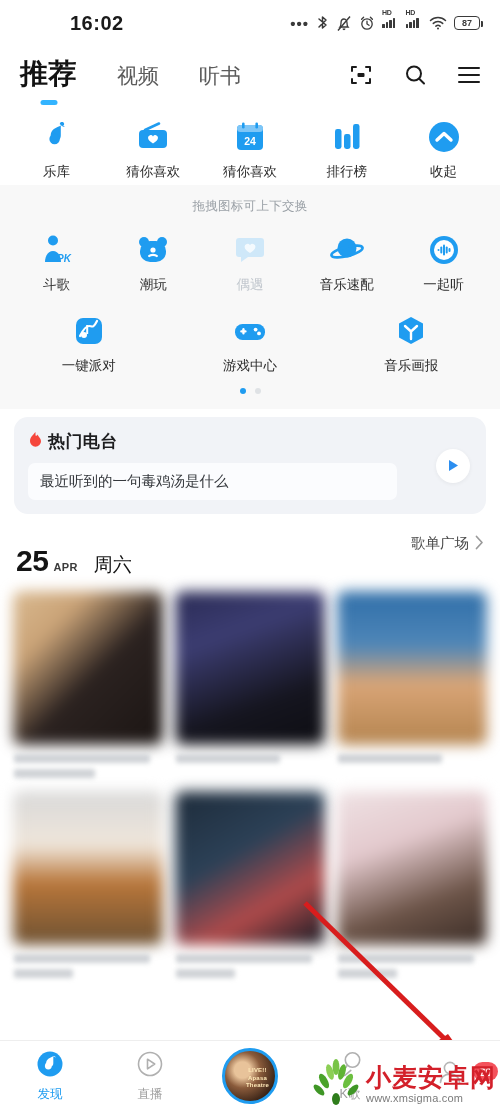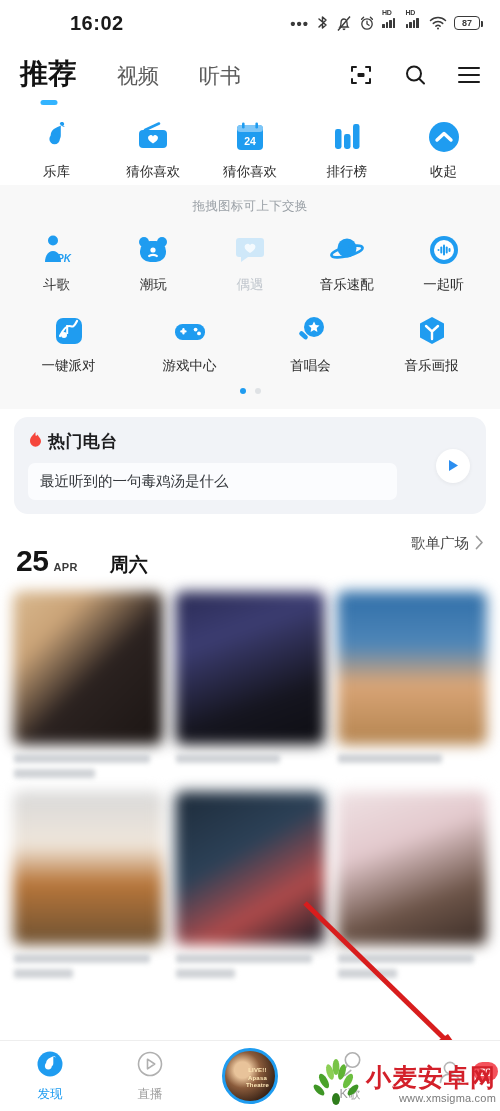--- a/index.html
+++ b/index.html
@@ -113,21 +113,21 @@
     box-shadow: 0 1px 4px rgba(0,0,0,.06);
   }
 
   
   .date-row {
     display:flex; align-items:baseline; padding: 30px 16px 12px;
     position:relative;
   }
   .date-num { font-size: 30px; font-weight: 700; color:#141414; letter-spacing:-.5px; }
   .date-mon { font-size: 11px; font-weight: 700; color:#3b3b3b; margin-left: 5px; letter-spacing:.4px;}
-  .date-day { font-size: 19px; font-weight: 700; color:#141414; margin-left: 32px; }
+  .date-day { font-size: 19px; font-weight: 400; color:#141414; margin-left: 16px; }
   .date-link {
     position:absolute; right: 16px; top: 20px;
     display:flex; align-items:center; gap:6px;
     font-size: 14.5px; color:#4a4a4a;
   }
 
   
   .cards { padding: 0 12px; }
   .card-row { display:flex; gap: 10px; margin-bottom: 6px; }
   .card { flex:1; }
@@ -173,21 +173,21 @@
     display:flex; align-items:center; justify-content:center; padding: 0 6px;
   }
 
   
   .watermark {
     position:absolute; right: 4px; bottom: 2px;
     display:flex; align-items:center; gap:4px;
   }
   .wm-text { display:flex; flex-direction:column; line-height:1; }
   .wm-cn { font-size: 25px; font-weight:800; color:#d3202a; letter-spacing:1px; }
-  .wm-en { font-size: 11px; color:#7a7a7a; letter-spacing:.2px; margin-top:3px; text-align:right;}
+  .wm-en { font-size: 11px; color:#7a7a7a; letter-spacing:.2px; margin-top:3px; text-align:left;}
 </style>
 </head>
 <body>
 
 <div id="app">
 
   <div class="statusbar">
     <div class="status-time">16:02</div>
     <div class="status-icons">
       <span class="sic dots3">•••</span>
@@ -404,30 +404,20 @@
         <span class="glyph">
           <svg width="34" height="34" viewBox="0 0 34 34">
             <rect x="2" y="10" width="30" height="16" rx="7.5" fill="#1f9cf0"></rect>
             <rect x="7.2" y="16.2" width="6.4" height="2.3" rx="1.1" fill="#fff"></rect>
             <rect x="9.3" y="14.1" width="2.3" height="6.4" rx="1.1" fill="#fff"></rect>
             <circle cx="22.6" cy="15.6" r="1.9" fill="#fff"></circle>
             <circle cx="26" cy="19.4" r="1.9" fill="#fff"></circle>
           </svg>
         </span>
         <span class="lbl">游戏中心</span>
-      </div>
-      <div class="entry">
-        <span class="glyph">
-          <svg width="34" height="34" viewBox="0 0 34 34">
-            <circle cx="20" cy="13" r="10" fill="#1f9cf0"></circle>
-            <path d="M20 7.5l1.7 3.5 3.8.5-2.8 2.6.7 3.8-3.4-1.8-3.4 1.8.7-3.8-2.8-2.6 3.8-.5z" fill="#fff"></path>
-            <rect x="4.5" y="19" width="10" height="4.6" rx="2.3" fill="#1f9cf0" transform="rotate(42 9.5 21.3)"></rect>
-          </svg>
-        </span>
-        <span class="lbl">首唱会</span>
       </div>
       <div class="entry">
         <span class="glyph">
           <svg width="34" height="34" viewBox="0 0 34 34">
             <path d="M17 3l12 6.5v14L17 30 5 23.5v-14z" fill="#1f9cf0"></path>
             <path d="M11 12l6 5.5 6-5.5M17 17.5V25" fill="none" stroke="#fff" stroke-width="2.4" stroke-linecap="round" stroke-linejoin="round"></path>
           </svg>
         </span>
         <span class="lbl">音乐画报</span>
       </div>

